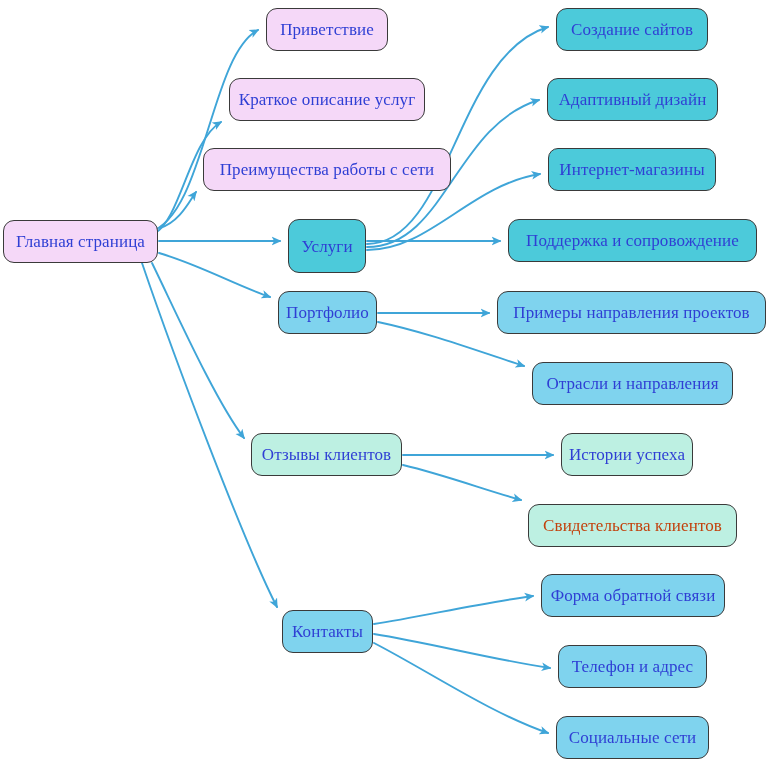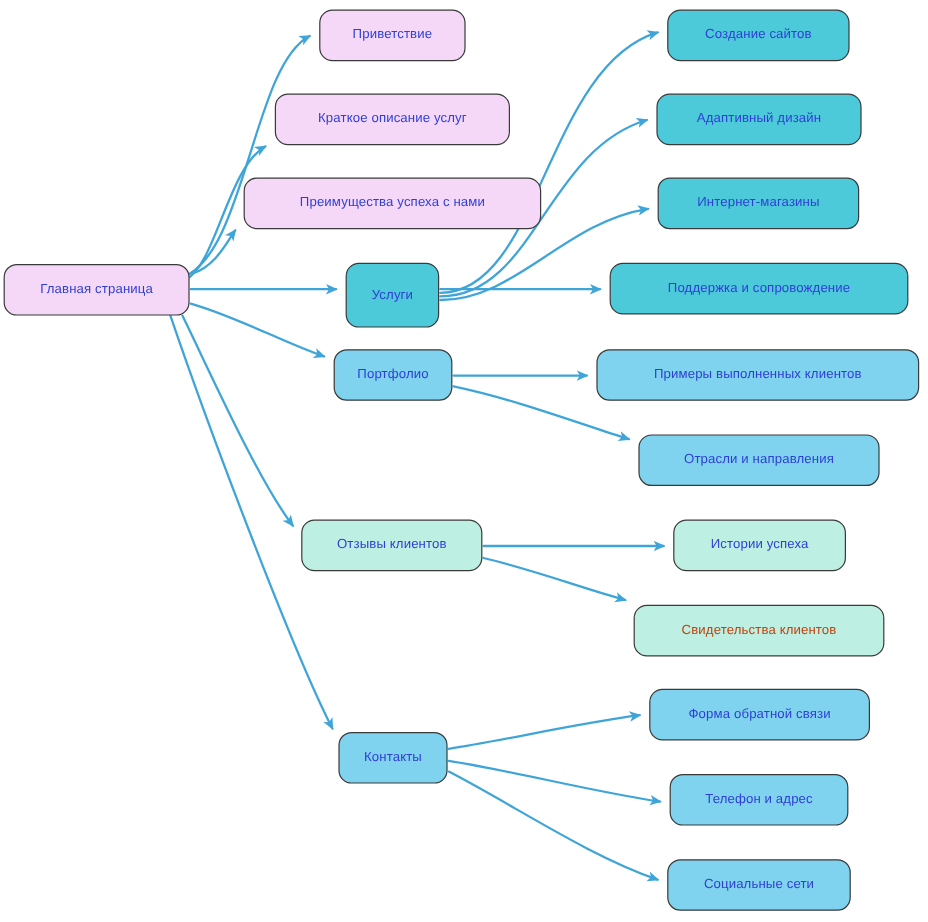--- a/index.html
+++ b/index.html
@@ -10,24 +10,25 @@
   }
   #diagram{position:absolute;left:0;top:0;width:773px;height:768px;}
   #edge-layer{position:absolute;left:0;top:0;width:773px;height:768px;pointer-events:none;}
   .node{
     position:absolute;
     box-sizing:border-box;
     display:flex;align-items:center;justify-content:center;
     border:1.6px solid #3a3a3a;
     border-radius:11px;
     color:#2f3fd4;
-    font-size:11px;
+    font-size:17px;
     line-height:1;
     white-space:nowrap;
     letter-spacing:0.1px;
+    font-family:Liberation Serif, serif;
   }
   .node .lbl{pointer-events:none;}
   .fill-pink{background:#f5d8f8;}
   .fill-cyan{background:#4ccada;}
   .fill-blue{background:#7fd3ee;}
   .fill-mint{background:#bdf0e2;}
 </style>
 </head>
 <body>
 
@@ -63,50 +64,50 @@
       <div class="node fill-pink" style="left: 3px; top: 220px; width: 155px; height: 43px; background: rgb(245, 216, 248); border-color: rgb(58, 58, 58); color: rgb(47, 63, 212);">
         <span class="lbl">Главная страница</span>
       </div>
       <div class="node fill-pink" style="left: 266px; top: 8px; width: 122px; height: 43px; background: rgb(245, 216, 248); border-color: rgb(58, 58, 58); color: rgb(47, 63, 212);">
         <span class="lbl">Приветствие</span>
       </div>
       <div class="node fill-pink" style="left: 229px; top: 78px; width: 196px; height: 43px; background: rgb(245, 216, 248); border-color: rgb(58, 58, 58); color: rgb(47, 63, 212);">
         <span class="lbl">Краткое описание услуг</span>
       </div>
       <div class="node fill-pink" style="left: 203px; top: 148px; width: 248px; height: 43px; background: rgb(245, 216, 248); border-color: rgb(58, 58, 58); color: rgb(47, 63, 212);">
-        <span class="lbl">Преимущества успеха с нами</span>
+        <span class="lbl">Преимущества работы с сети</span>
       </div>
       <div class="node fill-cyan" style="left: 288px; top: 219px; width: 78px; height: 54px; background: rgb(76, 202, 218); border-color: rgb(58, 58, 58); color: rgb(47, 63, 212);">
         <span class="lbl">Услуги</span>
       </div>
       <div class="node fill-cyan" style="left: 556px; top: 8px; width: 152px; height: 43px; background: rgb(76, 202, 218); border-color: rgb(58, 58, 58); color: rgb(47, 63, 212);">
         <span class="lbl">Создание сайтов</span>
       </div>
       <div class="node fill-cyan" style="left: 547px; top: 78px; width: 171px; height: 43px; background: rgb(76, 202, 218); border-color: rgb(58, 58, 58); color: rgb(47, 63, 212); text-align: right;">
         <span class="lbl">Адаптивный дизайн</span>
       </div>
       <div class="node fill-cyan" style="left: 548px; top: 148px; width: 168px; height: 43px; background: rgb(76, 202, 218); border-color: rgb(58, 58, 58); color: rgb(47, 63, 212); border-radius: 10px;">
         <span class="lbl">Интернет-магазины</span>
       </div>
       <div class="node fill-cyan" style="left: 508px; top: 219px; width: 249px; height: 43px; background: rgb(76, 202, 218); border-color: rgb(58, 58, 58); color: rgb(47, 63, 212);">
         <span class="lbl">Поддержка и сопровождение</span>
       </div>
       <div class="node fill-blue" style="left: 278px; top: 291px; width: 99px; height: 43px; background: rgb(127, 211, 238); border-color: rgb(58, 58, 58); color: rgb(47, 63, 212);">
         <span class="lbl">Портфолио</span>
       </div>
       <div class="node fill-blue" style="left: 497px; top: 291px; width: 269px; height: 43px; background: rgb(127, 211, 238); border-color: rgb(58, 58, 58); color: rgb(47, 63, 212);">
-        <span class="lbl">Примеры выполненных клиентов</span>
+        <span class="lbl">Примеры направления проектов</span>
       </div>
       <div class="node fill-blue" style="left: 532px; top: 362px; width: 201px; height: 43px; background: rgb(127, 211, 238); border-color: rgb(58, 58, 58); color: rgb(47, 63, 212);">
         <span class="lbl">Отрасли и направления</span>
       </div>
       <div class="node fill-mint" style="left: 251px; top: 433px; width: 151px; height: 43px; background: rgb(189, 240, 226); border-color: rgb(58, 58, 58); color: rgb(47, 63, 212);">
         <span class="lbl">Отзывы клиентов</span>
       </div>
-      <div class="node fill-mint" style="left: 561px; top: 433px; width: 144px; height: 43px; background: rgb(189, 240, 226); border-color: rgb(58, 58, 58); color: rgb(47, 63, 212);">
+      <div class="node fill-mint" style="left: 561px; top: 433px; width: 132px; height: 43px; background: rgb(189, 240, 226); border-color: rgb(58, 58, 58); color: rgb(47, 63, 212);">
         <span class="lbl">Истории успеха</span>
       </div>
       <div class="node fill-mint" style="left: 528px; top: 504px; width: 209px; height: 43px; background: rgb(189, 240, 226); border-color: rgb(58, 58, 58); color: #c2410c;">
         <span class="lbl">Свидетельства клиентов</span>
       </div>
       <div class="node fill-blue" style="left: 282px; top: 610px; width: 91px; height: 43px; background: rgb(127, 211, 238); border-color: rgb(58, 58, 58); color: rgb(47, 63, 212);">
         <span class="lbl">Контакты</span>
       </div>
       <div class="node fill-blue" style="left: 541px; top: 574px; width: 184px; height: 43px; background: rgb(127, 211, 238); border-color: rgb(58, 58, 58); color: rgb(47, 63, 212);">
         <span class="lbl">Форма обратной связи</span>

